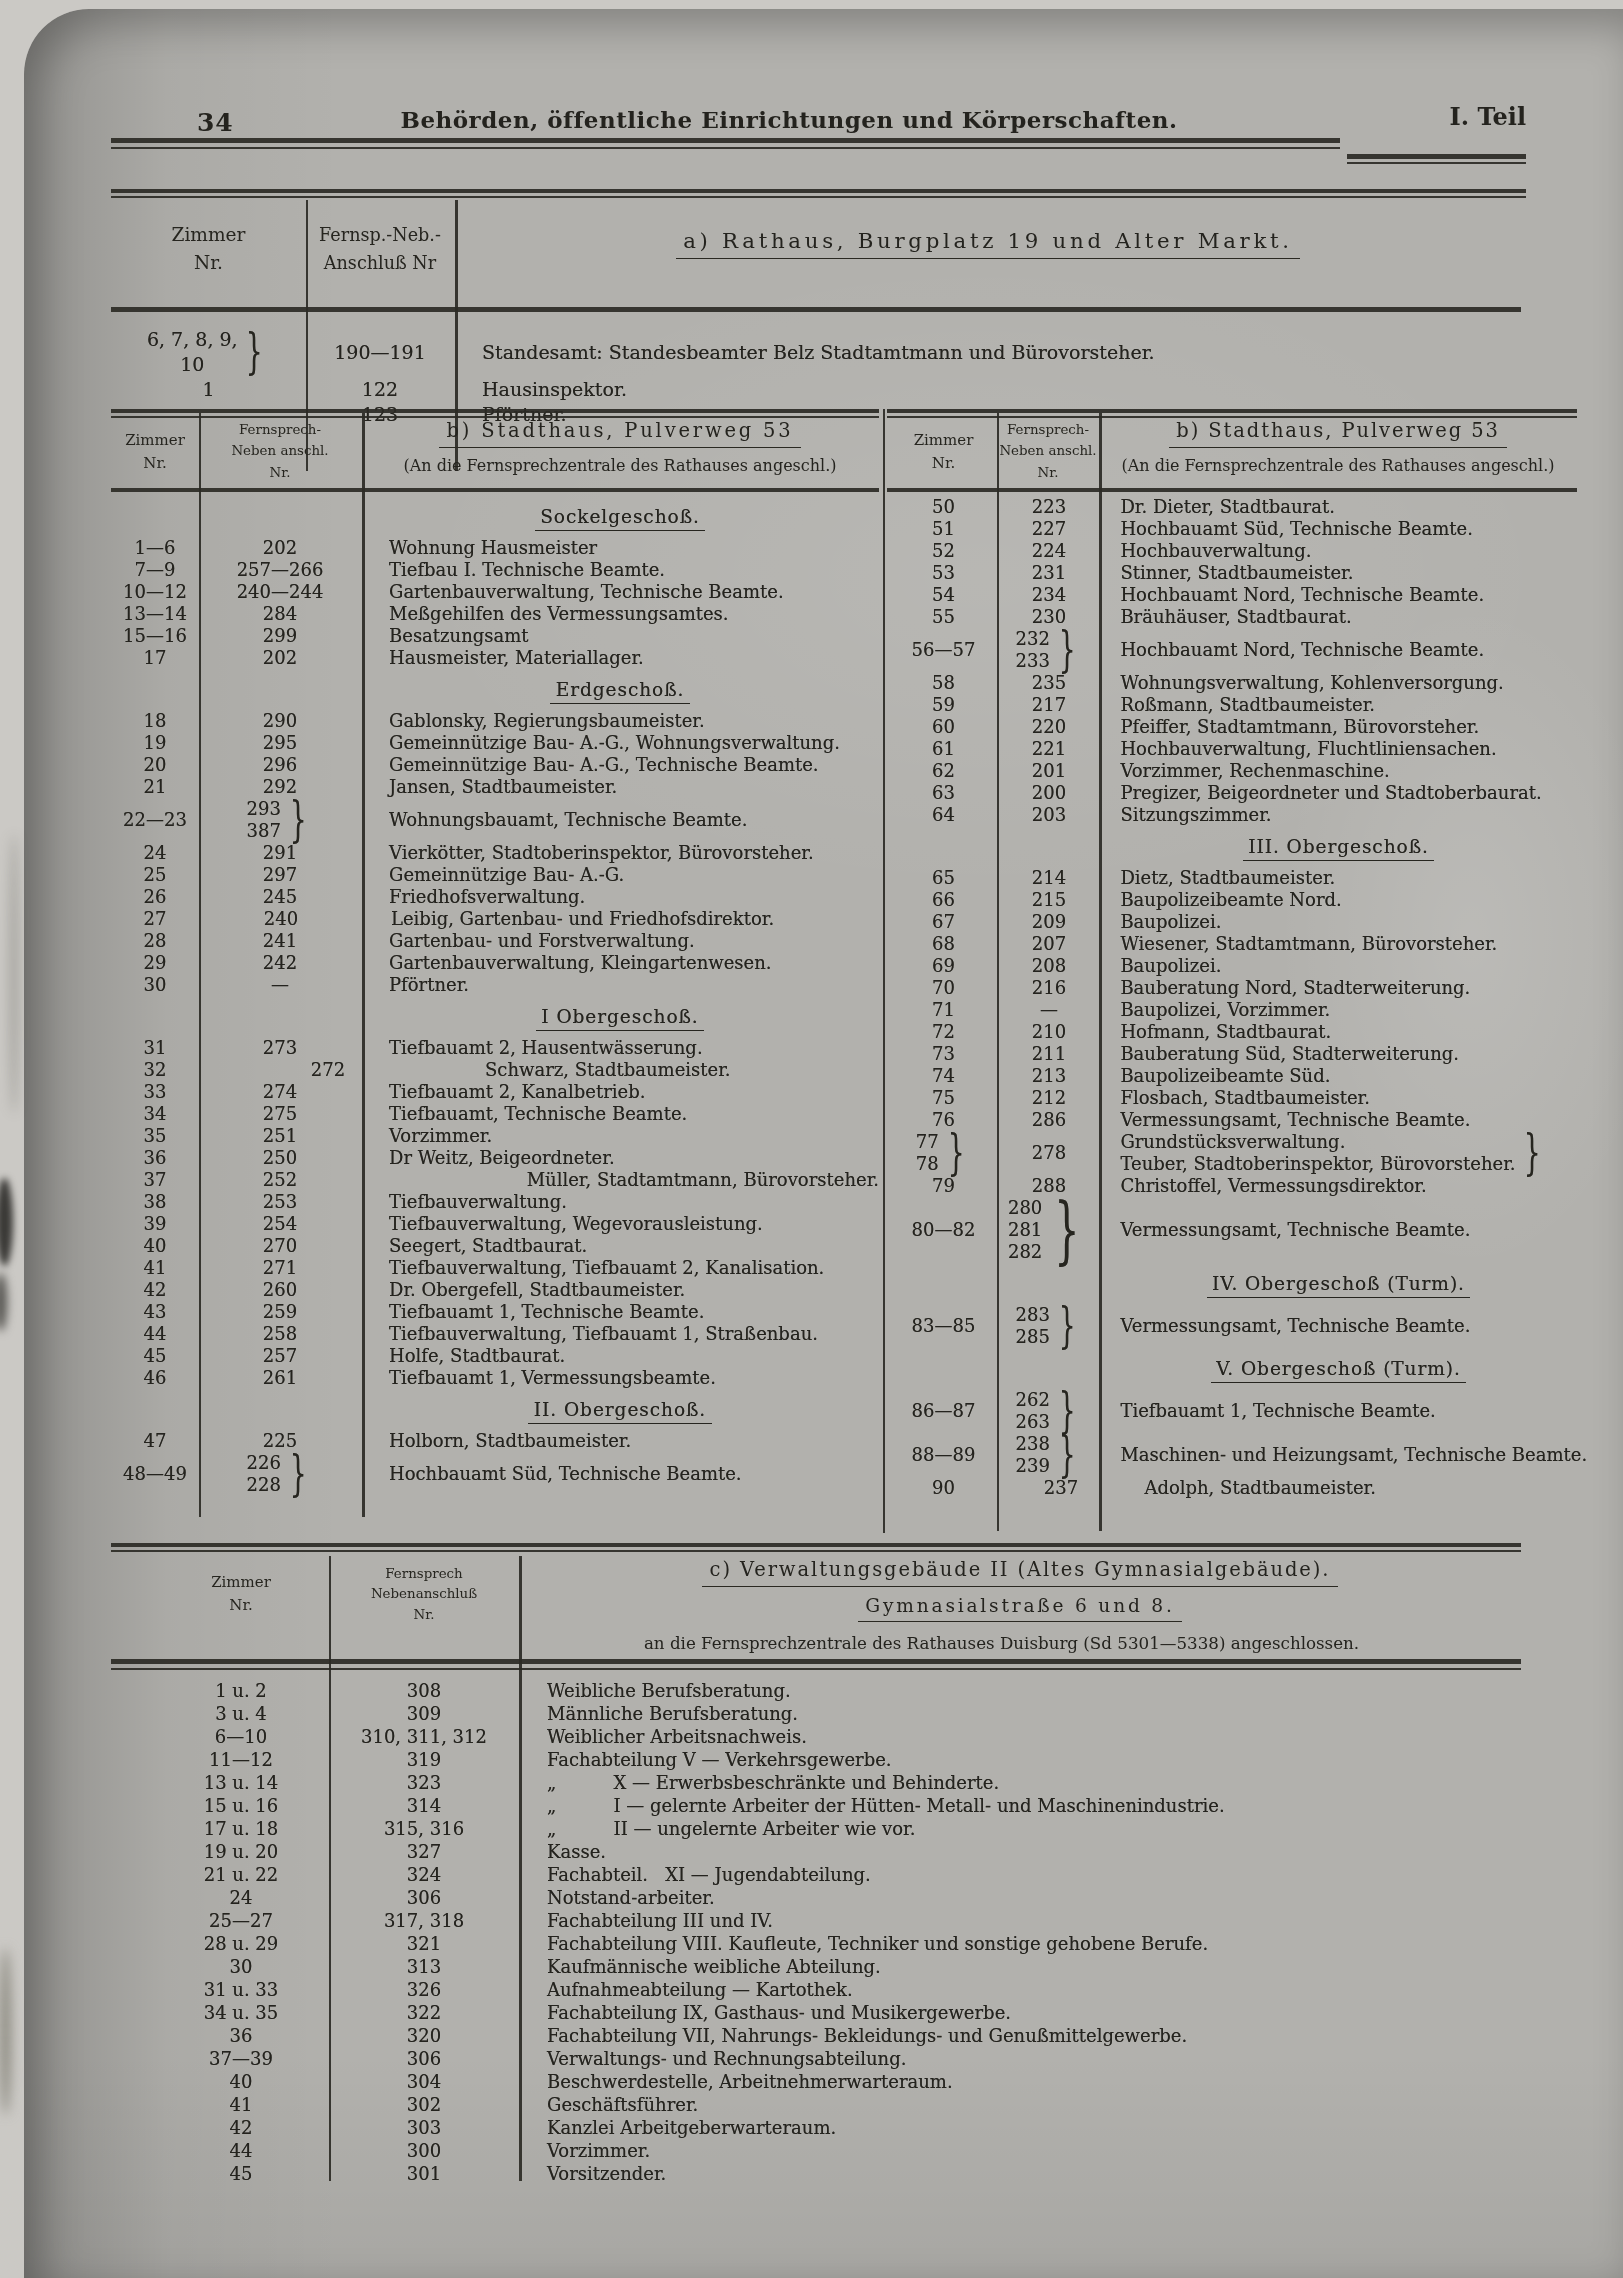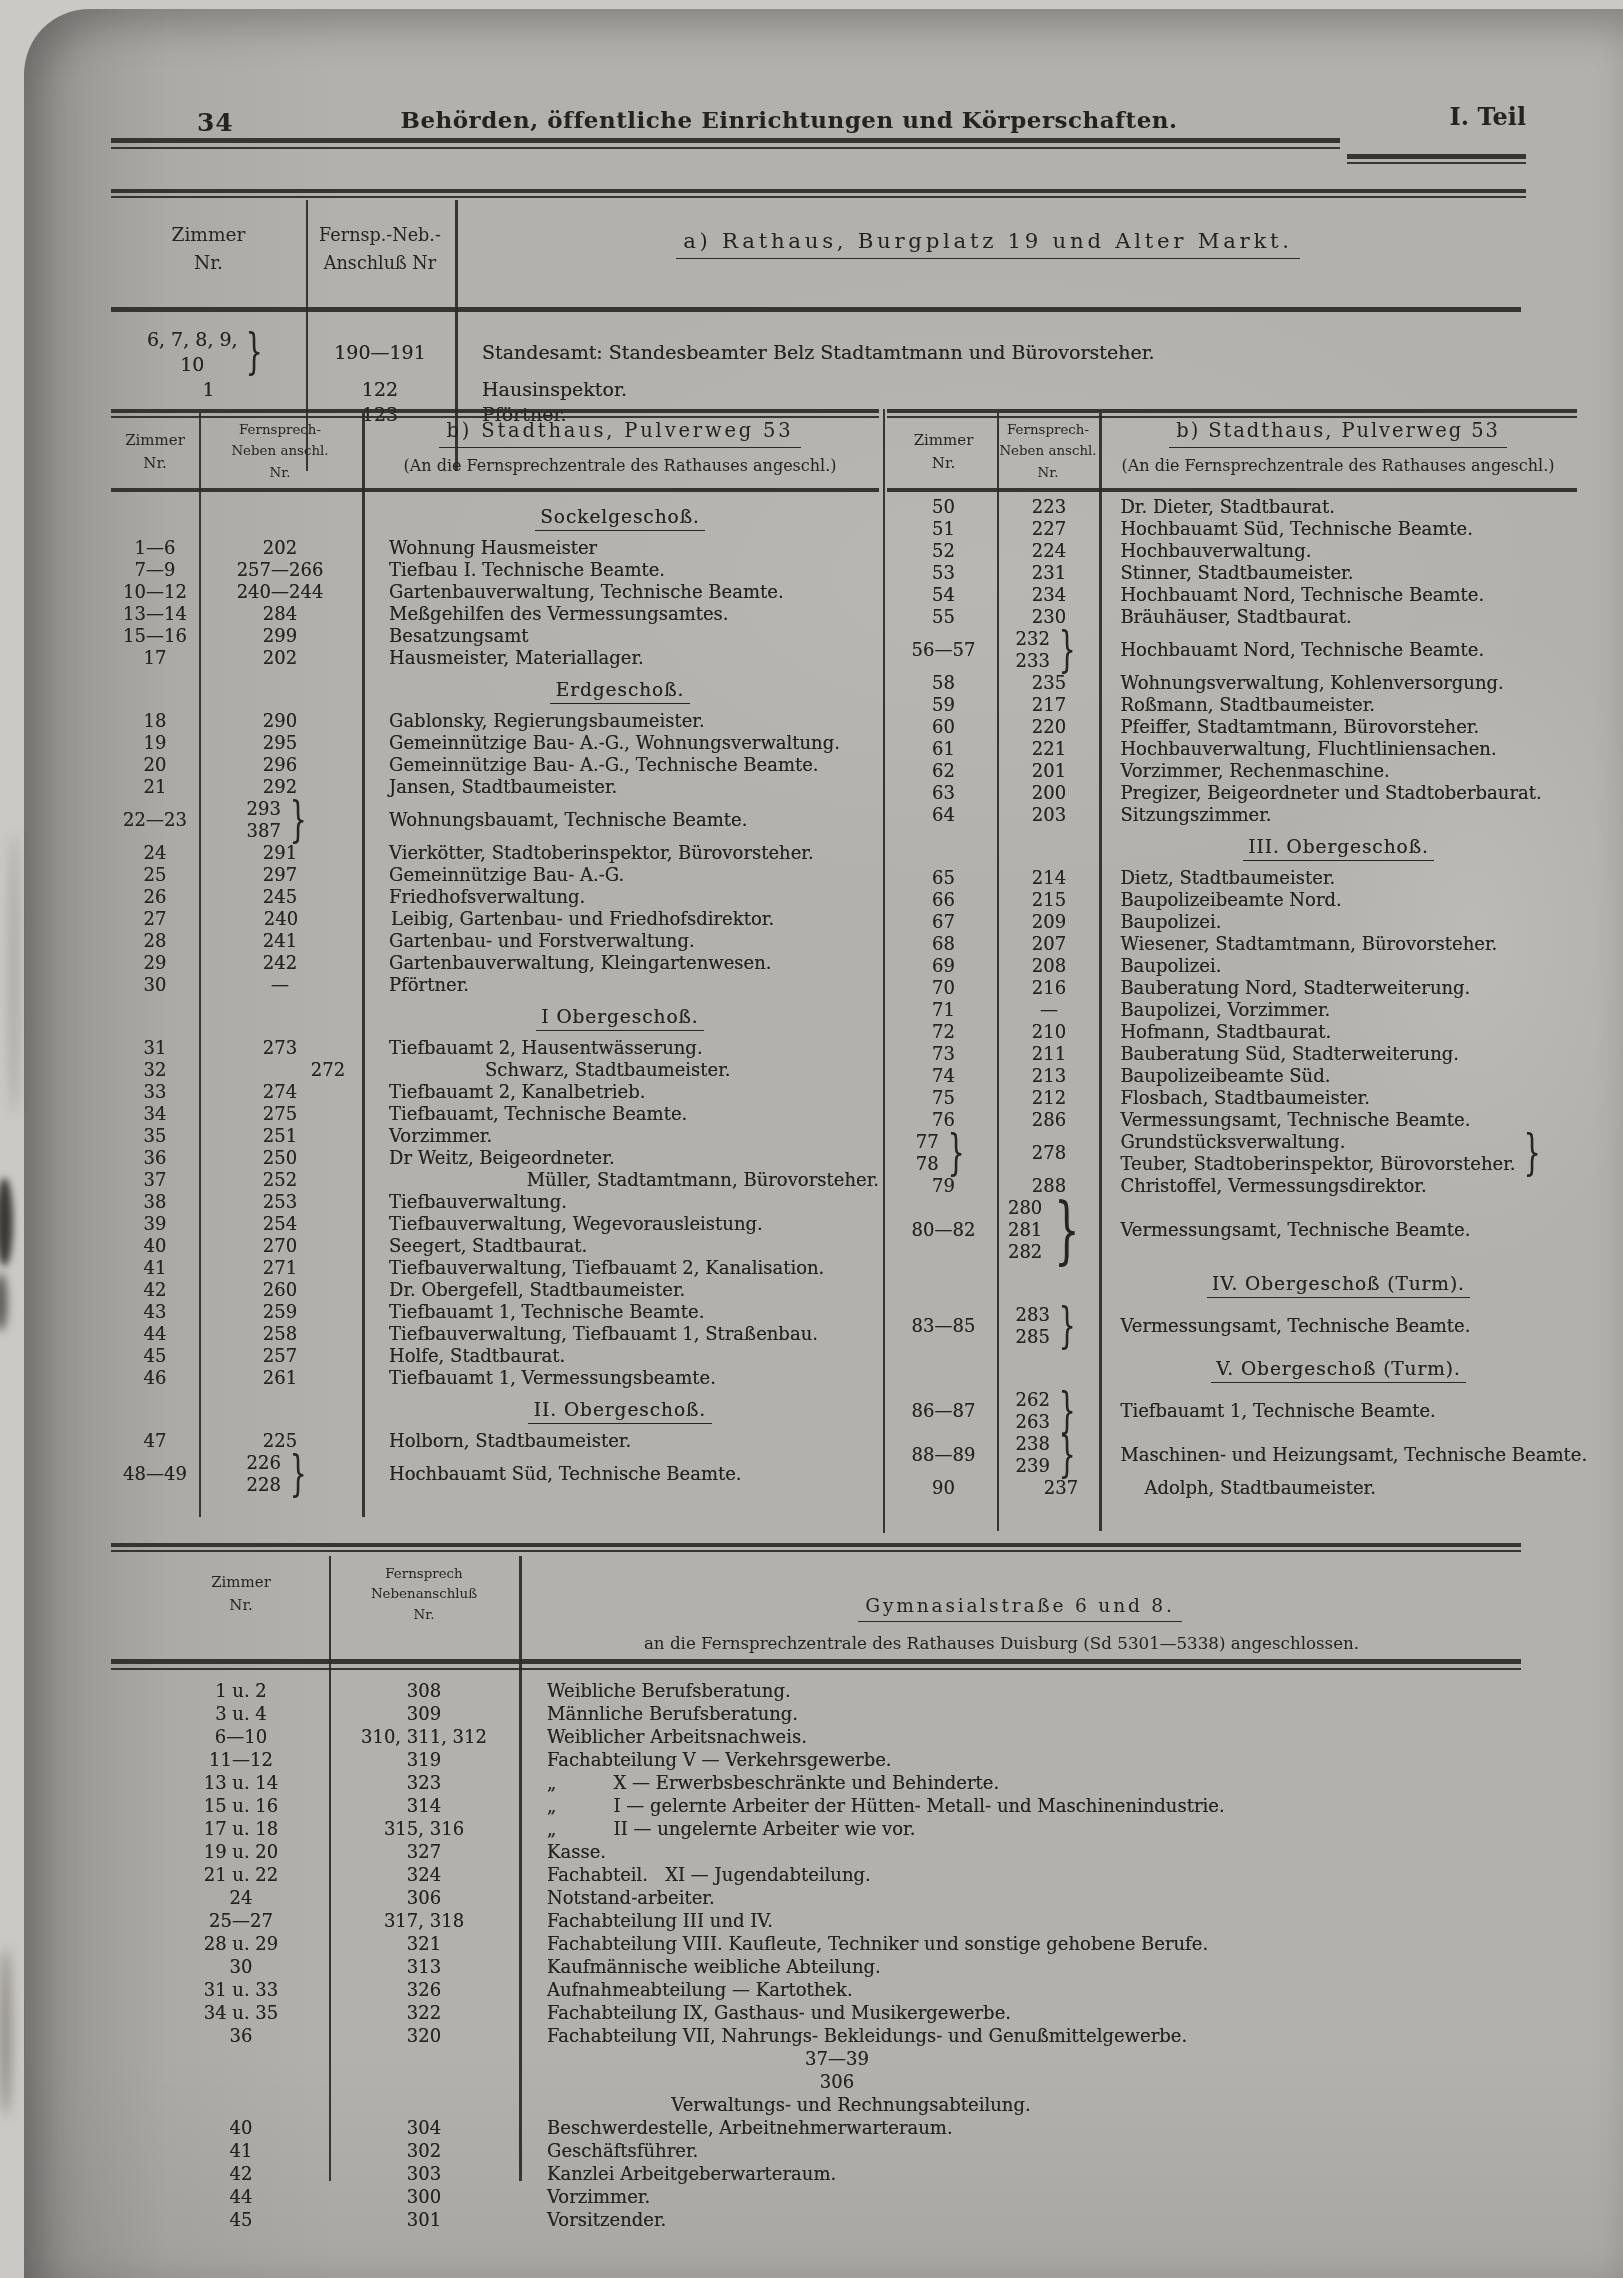--- a/index.html
+++ b/index.html
@@ -1134,20 +1134,21 @@
   <div class="rule" style="left:111px;top:1550px;width:1410px;height:1.9px;"></div>
   <div class="colhead" id="tc-c1" style="left:153px;top:1571px;width:176px;">
       <div class="hln">Zimmer</div>
       <div class="hln">Nr.</div>
     </div>
   <div class="colhead" id="tc-c2" style="left:329px;top:1564px;width:190px;">
       <div class="hln">Fernsprech</div>
       <div class="hln">Nebenanschluß</div>
       <div class="hln">Nr.</div>
     </div>
+  <div class="tbl-title" id="tc-title"><span class="underl">c) Verwaltungsgebäude II (Altes Gymnasialgebäude).</span></div>
   <div class="tbl-title" id="tc-sub"><span class="underl">Gymnasialstraße 6 und 8.</span></div>
   <div class="abs" id="tc-note">an die Fernsprechzentrale des Rathauses Duisburg (Sd 5301—5338) angeschlossen.</div>
   <div class="rule" style="left:329px;top:1556px;width:1.9px;height:625px;"></div>
   <div class="rule" style="left:519px;top:1556px;width:2.8px;height:625px;"></div>
   <div class="rule" style="left:111px;top:1659px;width:1410px;height:4.6px;"></div>
   <div class="rule" style="left:111px;top:1668px;width:1410px;height:1.9px;"></div>
   <div class="tbody" id="tc-body">
       <div class="t-row" style="min-height: 23px;">
         <div class="cellwrap zc" style="width: 176px;">
           <div class="stack">
@@ -1349,21 +1350,21 @@
             <div class="ln">36</div>
           </div>
         </div>
         <div class="cellwrap ac" style="width: 190px;">
           <div class="stack">
             <div class="ln">320</div>
           </div>
         </div>
         <div class="cellwrap tc" style="padding-left: 28px;"><div class="stack"><div class="ln">Fachabteilung VII, Nahrungs- Bekleidungs- und Genußmittelgewerbe.</div></div></div>
       </div>
-      <div class="t-row" style="min-height: 23px; flex-direction: column;">
+      <div class="t-row" style="min-height: 23px;">
         <div class="cellwrap zc" style="width: 176px;">
           <div class="stack">
             <div class="ln">37—39</div>
           </div>
         </div>
         <div class="cellwrap ac" style="width: 190px;">
           <div class="stack">
             <div class="ln">306</div>
           </div>
         </div>

